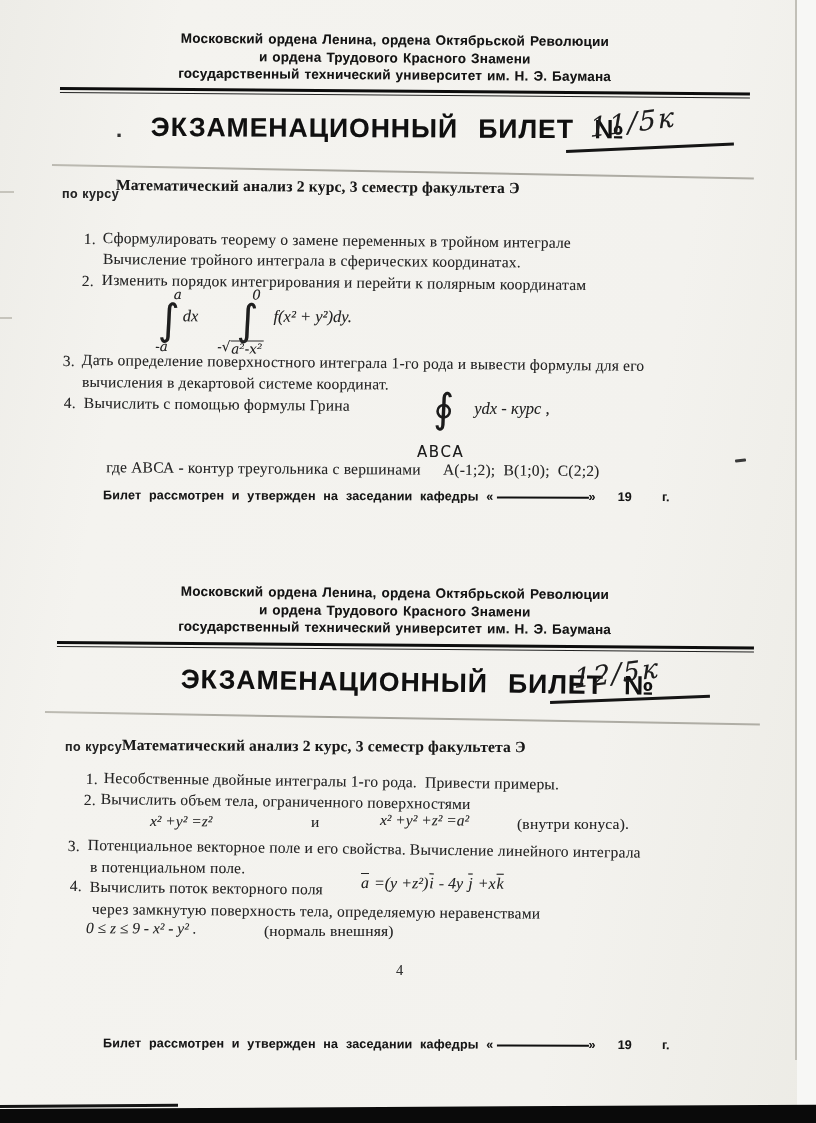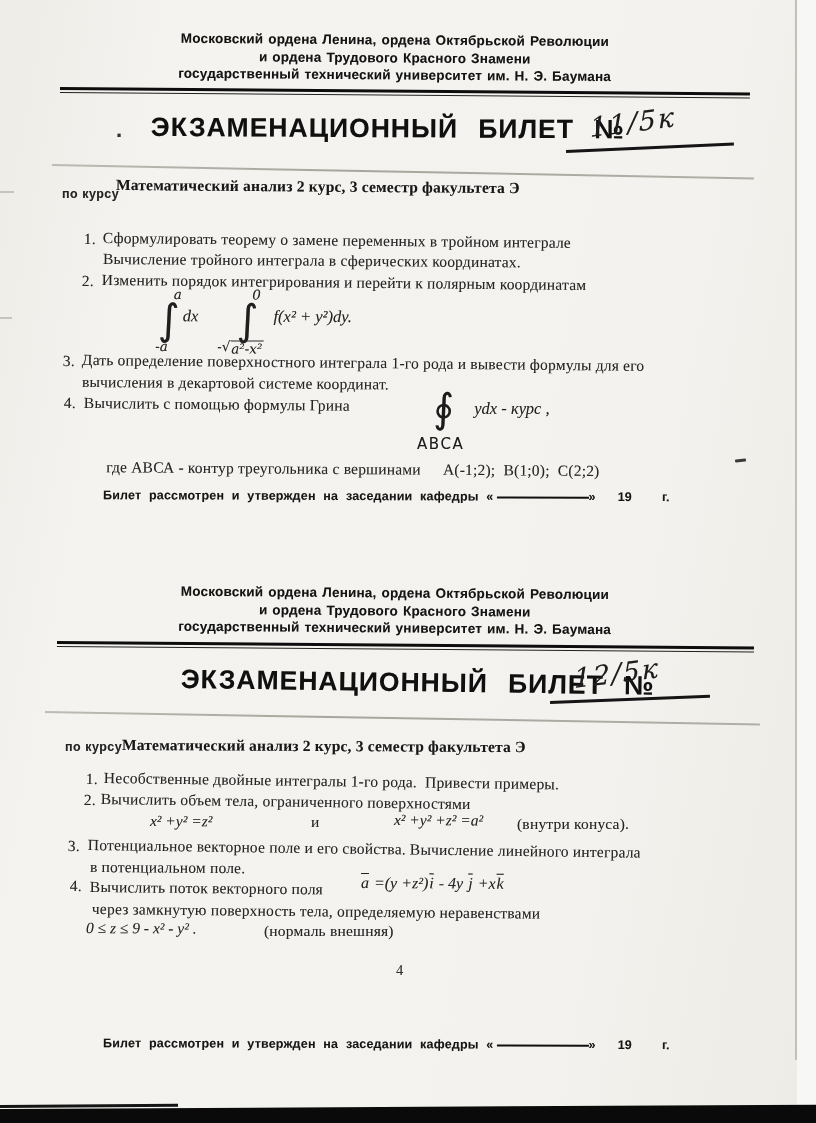--- a/index.html
+++ b/index.html
@@ -65,21 +65,21 @@
   .lim { font:italic 13.5px/13px "DejaVu Serif",serif; }
   .lim-up { transform:translateX(9px); margin-bottom:1px; }
   .lim-lo { transform:translateX(-7px); margin-top:2px; }
   .sqrt-wrap { display:inline-flex; align-items:flex-start; }
   .radicand { border-top:1.4px solid #2a2a2a; padding:1px 1px 0; }
   .ibody { margin-top:18px; }
   .gap-sm { margin-left:3px; }
   .gap-lg { margin-left:26px; }
   .oint-col { display:flex; flex-direction:column; align-items:center; }
   .oint-glyph { font:40px/38px "DejaVu Sans",sans-serif; font-style:normal; color:#1b1b1b; }
-  .oint-sub { font:15px "DejaVu Sans",sans-serif; font-style:normal; letter-spacing:1.5px; color:#1b1b1b; margin-left:-6px; margin-top:8px; }
+  .oint-sub { font:15px "DejaVu Sans",sans-serif; font-style:normal; letter-spacing:1.5px; color:#1b1b1b; margin-left:-6px; margin-top:16px; }
   .vbar { text-decoration:overline; padding:0 1px; }
 
   
   .approval { position:absolute; font:bold 12.5px "Liberation Sans",sans-serif;
     color:#161616; letter-spacing:.2px; word-spacing:4px; white-space:pre; }
   .approval .blank { display:inline-block; width:92px; height:2.5px; background:#101010; vertical-align:2px; margin-left:3px; }
   .approval .yr { margin-left:22px; }
   .approval .gsuf { margin-left:30px; }
 </style>
 </head>
@@ -180,21 +180,21 @@
     <div class="course-text r03" style="left:122px;top:736px;">Математический анализ 2 курс, 3 семестр факультета Э</div>
 
     <div class="qnum r08" style="left:86px;top:770px;">1.</div>
     <div class="qtext r08" style="left:104px;top:769px;">Несобственные двойные интегралы 1-го рода.  Привести примеры.</div>
 
     <div class="qnum r08" style="left:84px;top:791px;">2.</div>
     <div class="qtext r08" style="left:101px;top:790px;">Вычислить объем тела, ограниченного поверхностями</div>
 
     <div class="math-line r03" style="left:150px;top:812px;">x² +y² =z²</div>
     <div class="qtext" style="left:311px;top:813px;">и</div>
-    <div class="math-line r03" style="left:394px;top:811px;">x² +y² +z² =a²</div>
+    <div class="math-line r03" style="left:380px;top:811px;">x² +y² +z² =a²</div>
     <div class="qtext" style="left:517px;top:815px;">(внутри конуса).</div>
 
     <div class="qnum r08" style="left:68px;top:837px;">3.</div>
     <div class="qtext r08" style="left:88px;top:836px;">Потенциальное векторное поле и его свойства. Вычисление линейного интеграла</div>
     <div class="qtext r045" style="left:90px;top:858px;">в потенциальном поле.</div>
 
     <div class="qnum r06" style="left:70px;top:877px;">4.</div>
     <div class="qtext r06" style="left:90px;top:878px;">Вычислить поток векторного поля</div>
 
     <div class="formula formula-inline r03" style="left:360px;top:874px;font-size:16px;">

